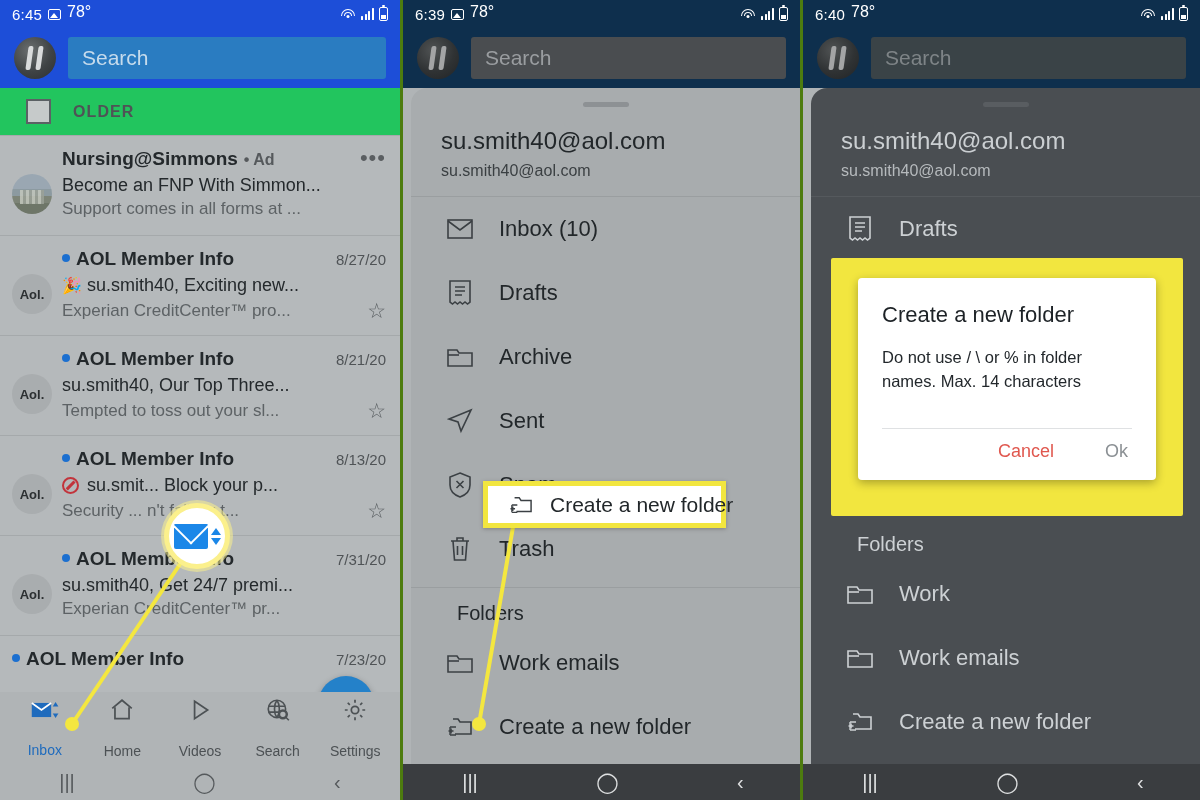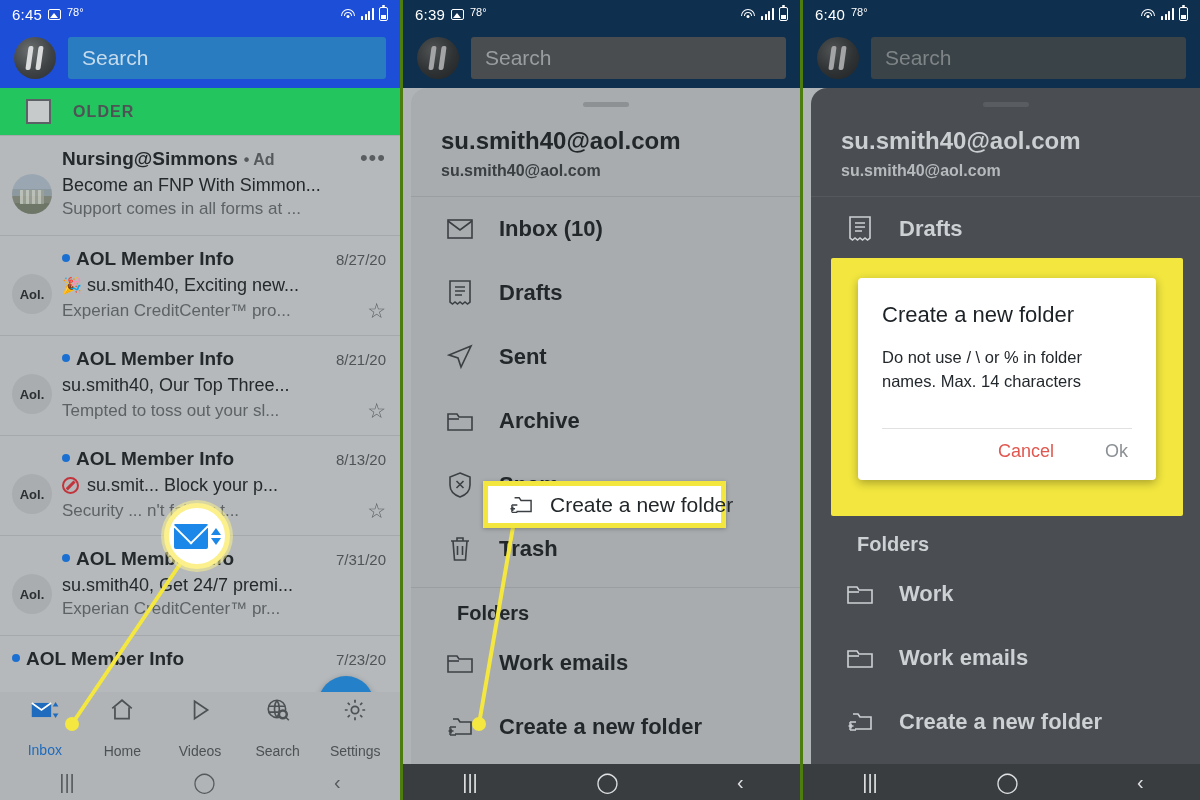--- a/index.html
+++ b/index.html
@@ -14,21 +14,21 @@
   .panel { position: relative; width: 400px; height: 800px; overflow: hidden; background: #b0b4b6; }
   .panel + .panel { border-left: 3px solid #4d7c0f; }
 
   
   .statusbar {
     height: 28px; display: flex; align-items: center;
     padding: 0 12px; color: #ffffff; font-size: 15px;
   }
   .sb-left { display: flex; align-items: center; gap: 6px; }
   .sb-time { font-size: 15px; letter-spacing: .2px; }
-  .sb-temp { font-size: 11px; position: relative; top: -2px; }
+  .sb-temp { font-size: 16px; position: relative; top: -2px; }
   .sb-right { margin-left: auto; display: flex; align-items: center; gap: 5px; }
   .ico-photo { width: 13px; height: 11px; border: 1.4px solid #fff; border-radius: 2px; position: relative; }
   .ico-photo:after {
     content: ""; position: absolute; left: 1px; bottom: 1px;
     width: 0; height: 0; border-left: 4px solid transparent;
     border-right: 4px solid transparent; border-bottom: 5px solid #fff;
   }
   .ico-wifi { width: 15px; height: 12px; position: relative; }
   .ico-wifi i { position: absolute; left: 50%; transform: translateX(-50%); border: 1.5px solid #fff; border-bottom: none;
                 border-top-left-radius: 40px; border-top-right-radius: 40px; }
@@ -141,21 +141,21 @@
     display: flex; align-items: center; justify-content: space-around;
     color: #e6e8e9;
   }
   .p1 .navbar { background: #b0b4b6; color: #55595c; }
   .p2 .navbar, .p3 .navbar { background: #3a3d40; color: #dfe1e2; }
   .nv { font-size: 20px; line-height: 1; }
 
   
   .drawer {
     position: absolute; left: 8px; right: 0; top: 88px; bottom: 36px;
-    background: #a8acae; border-top-left-radius: 16px; overflow: hidden; font-weight: bold;
+    background: #a8acae; border-top-left-radius: 16px; overflow: hidden;
   }
   .p3 .drawer { background: #4a4e52; }
   .grabber { width: 46px; height: 5px; border-radius: 3px; background: #8d9194; margin: 14px auto 0; }
   .p3 .grabber { background: #595d61; }
   .acct { padding: 20px 30px 16px; border-bottom: 1px solid #9a9ea0; }
   .p3 .acct { border-bottom-color: #55595d; }
   .acct-name { font-size: 24px; color: #22272a; }
   .p3 .acct-name { color: #cbcfd2; }
   .acct-mail { font-size: 16px; color: #3a3f42; margin-top: 7px; }
   .p3 .acct-mail { color: #b6babd; }
@@ -465,34 +465,34 @@
         <span class="dicon">
           <svg width="22" height="26" viewBox="0 0 22 26" fill="none" stroke="#3b4044" stroke-width="1.6">
             <path d="M1 1h20v21l-2.5 2-2.5-2-2.5 2-2.5-2-2.5 2L6 22l-2.5 2L1 22z"></path>
             <path d="M6 7h10M6 11h10M6 15h7"></path>
           </svg>
         </span>
         <span class="drow-label">Drafts</span>
       </div>
       <div class="drow">
         <span class="dicon">
-          <svg width="26" height="26" viewBox="0 0 26 26" fill="none" stroke="#3b4044" stroke-width="1.6">
-            <path d="M24 2L2 11l9 3 3 9z"></path>
-          </svg>
-        </span>
-        <span class="drow-label">Sent</span>
-      </div>
-      <div class="drow">
-        <span class="dicon">
           <svg width="26" height="22" viewBox="0 0 26 22" fill="none" stroke="#3b4044" stroke-width="1.6">
             <path d="M1 4h9l2 3h13v13H1z"></path>
               <path d="M1 9h11"></path>
           </svg>
         </span>
         <span class="drow-label">Archive</span>
+      </div>
+      <div class="drow">
+        <span class="dicon">
+          <svg width="26" height="26" viewBox="0 0 26 26" fill="none" stroke="#3b4044" stroke-width="1.6">
+            <path d="M24 2L2 11l9 3 3 9z"></path>
+          </svg>
+        </span>
+        <span class="drow-label">Sent</span>
       </div>
       <div class="drow">
         <span class="dicon">
           <svg width="24" height="26" viewBox="0 0 24 26" fill="none" stroke="#3b4044" stroke-width="1.6">
             <path d="M12 1l10 4v8c0 6-4.5 10-10 12C6.5 23 2 19 2 13V5z"></path>
             <path d="M8.5 9l7 7M15.5 9l-7 7"></path>
           </svg>
         </span>
         <span class="drow-label">Spam</span>
       </div>

